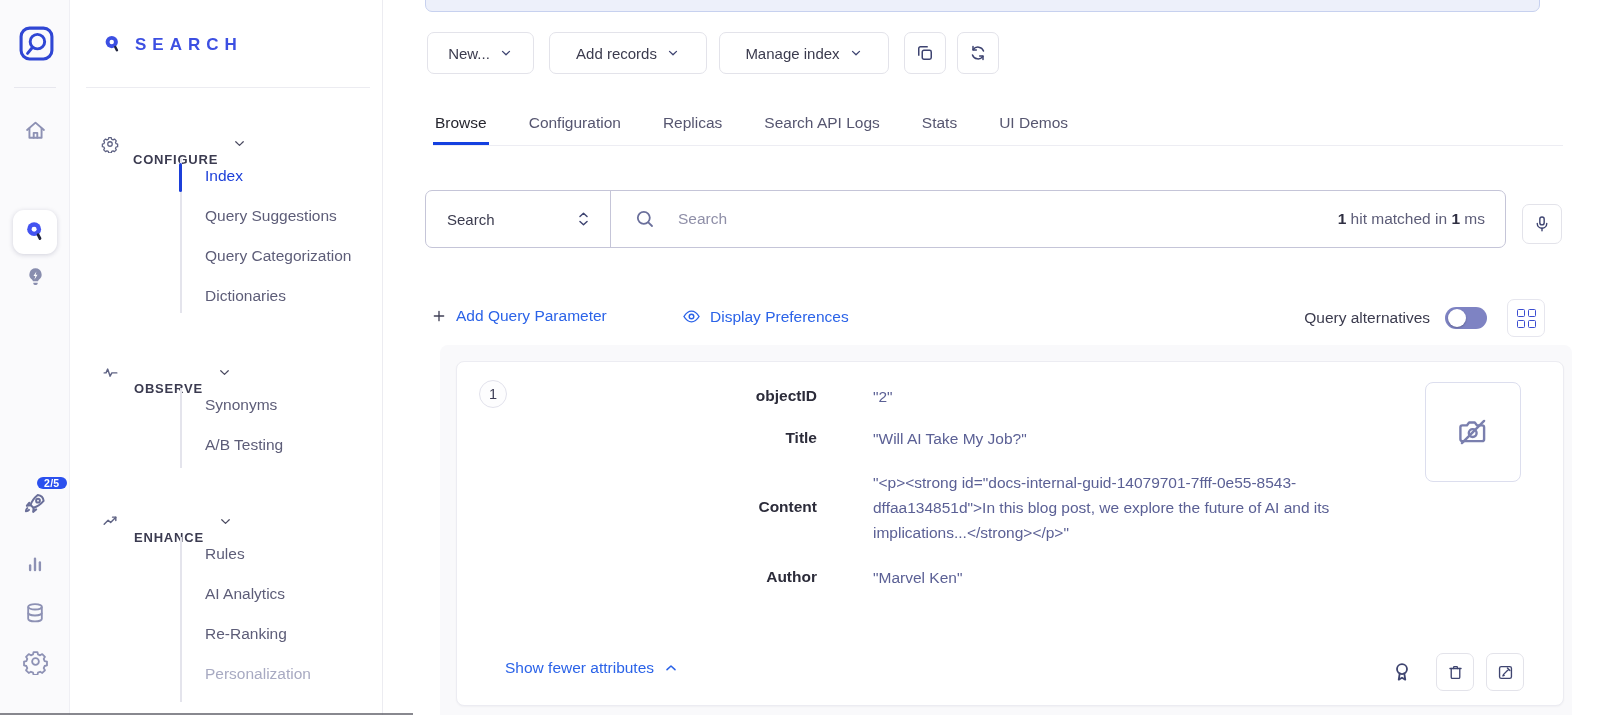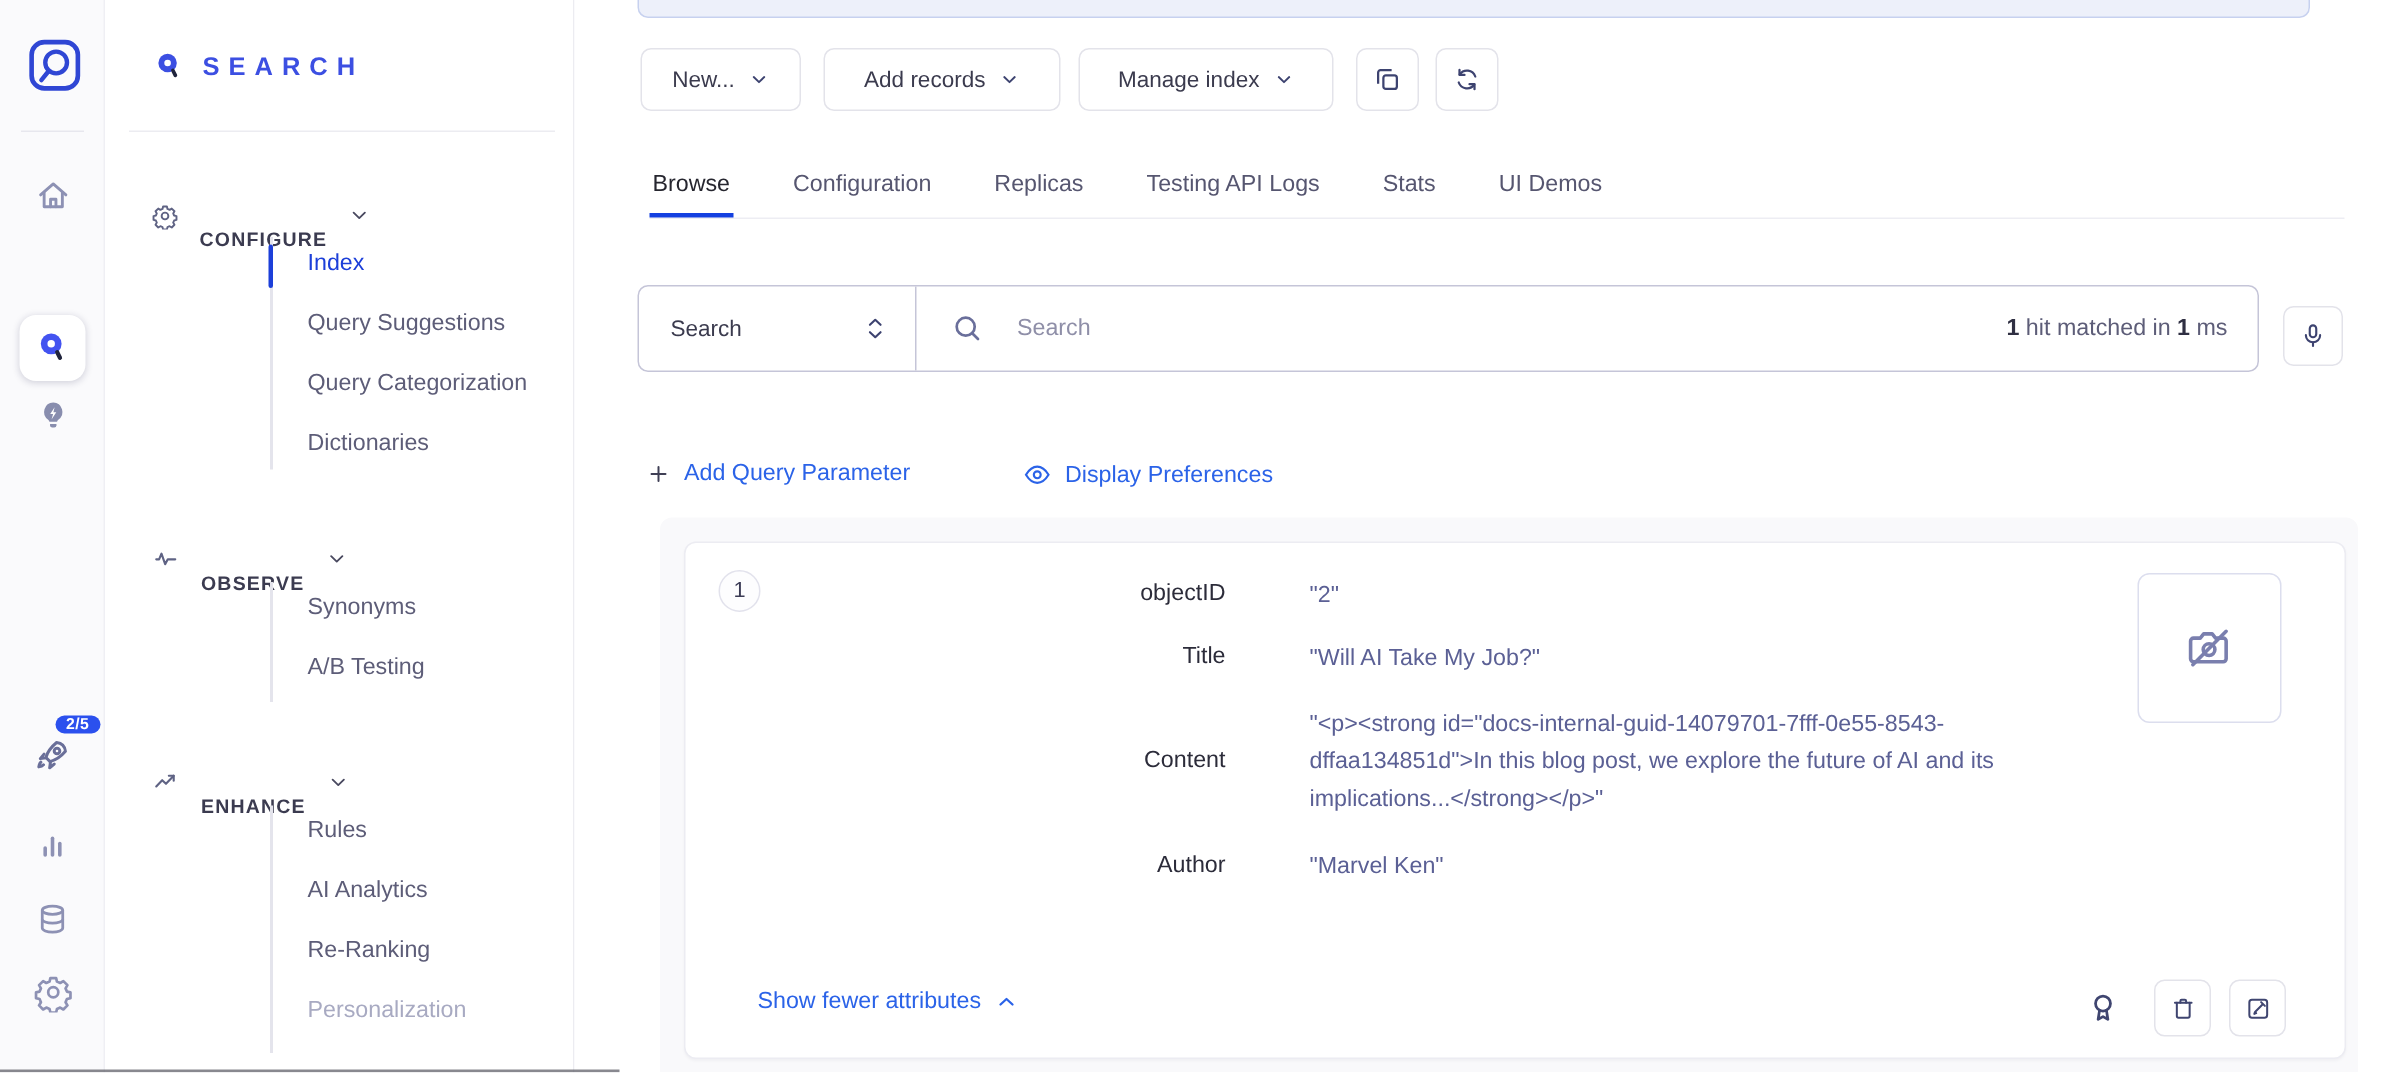--- a/index.html
+++ b/index.html
@@ -68,21 +68,21 @@
   .grid-ic{display:grid;grid-template-columns:8px 8px;grid-template-rows:8px 8px;gap:3px;}
   .grid-ic span{border:1.8px solid #3a4cd1;border-radius:1.5px;}
 
   
   .panel{position:absolute;left:57px;top:345px;width:1132px;height:370px;background:#f9f9fb;border-radius:8px 8px 0 0;}
   .card{position:absolute;left:16px;top:16px;width:1108px;height:345px;background:#fff;border:1px solid #ececf2;
         border-radius:8px;box-shadow:0 1px 2px rgba(20,20,60,.04);}
   .rank{position:absolute;left:22px;top:18px;width:28px;height:28px;border:1px solid #e2e2ec;border-radius:50%;
         background:#fdfdfe;display:flex;align-items:center;justify-content:center;font-size:14.5px;color:#3c3c55;}
   .attr-row{position:absolute;left:0;right:0;}
-  .attr-label{position:absolute;left:0;width:360px;text-align:right;font-size:15.5px;font-weight:400;color:#2c2c3a;line-height:24px;}
+  .attr-label{position:absolute;left:0;width:360px;text-align:right;font-size:15.5px;font-weight:700;color:#2c2c3a;line-height:24px;}
   .attr-value{position:absolute;left:416px;width:524px;font-size:15.5px;color:#5b6095;line-height:25px;word-wrap:break-word;}
   .img-box{position:absolute;left:968px;top:20px;width:96px;height:100px;border:1px solid #dcdeee;border-radius:8px;
            display:flex;align-items:center;justify-content:center;}
   .show-fewer{position:absolute;left:48px;top:297px;display:flex;align-items:center;gap:9px;
               font-size:15.5px;color:#2b63e8;cursor:pointer;}
   .card-action{position:absolute;top:291px;width:38px;height:38px;}
   .award-wrap{position:absolute;left:932px;top:297px;width:26px;height:26px;cursor:pointer;}
 
   .bottom-strip{position:absolute;left:0;bottom:0;width:413px;height:2px;background:#60606a;opacity:.75;}
 
@@ -256,21 +256,21 @@
           <path d="M6 4.3v4h4"></path>
         <path d="M5.4 14.4A7 7 0 0 0 17.8 16"></path>
           <path d="M18 19.7v-4h-4"></path>
       </svg>
     </div>
 
     <div class="tabs">
       <div class="tab active">Browse</div>
       <div class="tab">Configuration</div>
       <div class="tab">Replicas</div>
-      <div class="tab">Testing API Logs</div>
+      <div class="tab">Search API Logs</div>
       <div class="tab">Stats</div>
       <div class="tab">UI Demos</div>
     </div>
 
     <div class="searchbar">
       <div class="mode-select">
         <span class="lbl">Search</span>
         <svg viewBox="0 0 24 24" width="17" height="26" fill="none" stroke="#3d4370" stroke-width="2" stroke-linecap="round" stroke-linejoin="round">
           <path d="M7 8.5 12 3.8l5 4.7"></path>
             <path d="M7 15.5l5 4.7 5-4.7"></path>
@@ -305,20 +305,34 @@
         </svg>
         <span>Add Query Parameter</span>
       </div>
       <div class="blue-link" style="left:257px">
         <svg viewBox="0 0 24 24" width="19" height="19" fill="none" stroke="#2b63e8" stroke-width="1.8">
           <path d="M2.5 12C5.4 7.2 8.8 5.2 12 5.2s6.6 2 9.5 6.8c-2.9 4.8-6.3 6.8-9.5 6.8s-6.6-2-9.5-6.8Z"></path>
           <circle cx="12" cy="12" r="2.9"></circle>
         </svg>
         <span>Display Preferences</span>
       </div>
+      <div class="qa-group">
+        <span class="qa-label">Query alternatives</span>
+        <div class="toggle">
+            <div class="knob"></div>
+          </div>
+        <div class="grid-btn">
+          <div class="grid-ic">
+              <span></span>
+              <span></span>
+              <span></span>
+              <span></span>
+            </div>
+        </div>
+      </div>
     </div>
 
     <div class="panel">
       <div class="card">
         <div class="rank">1</div>
 
         <div class="attr-row" style="top:22px">
           <div class="attr-label">objectID</div>
           <div class="attr-value">"2"</div>
         </div>

